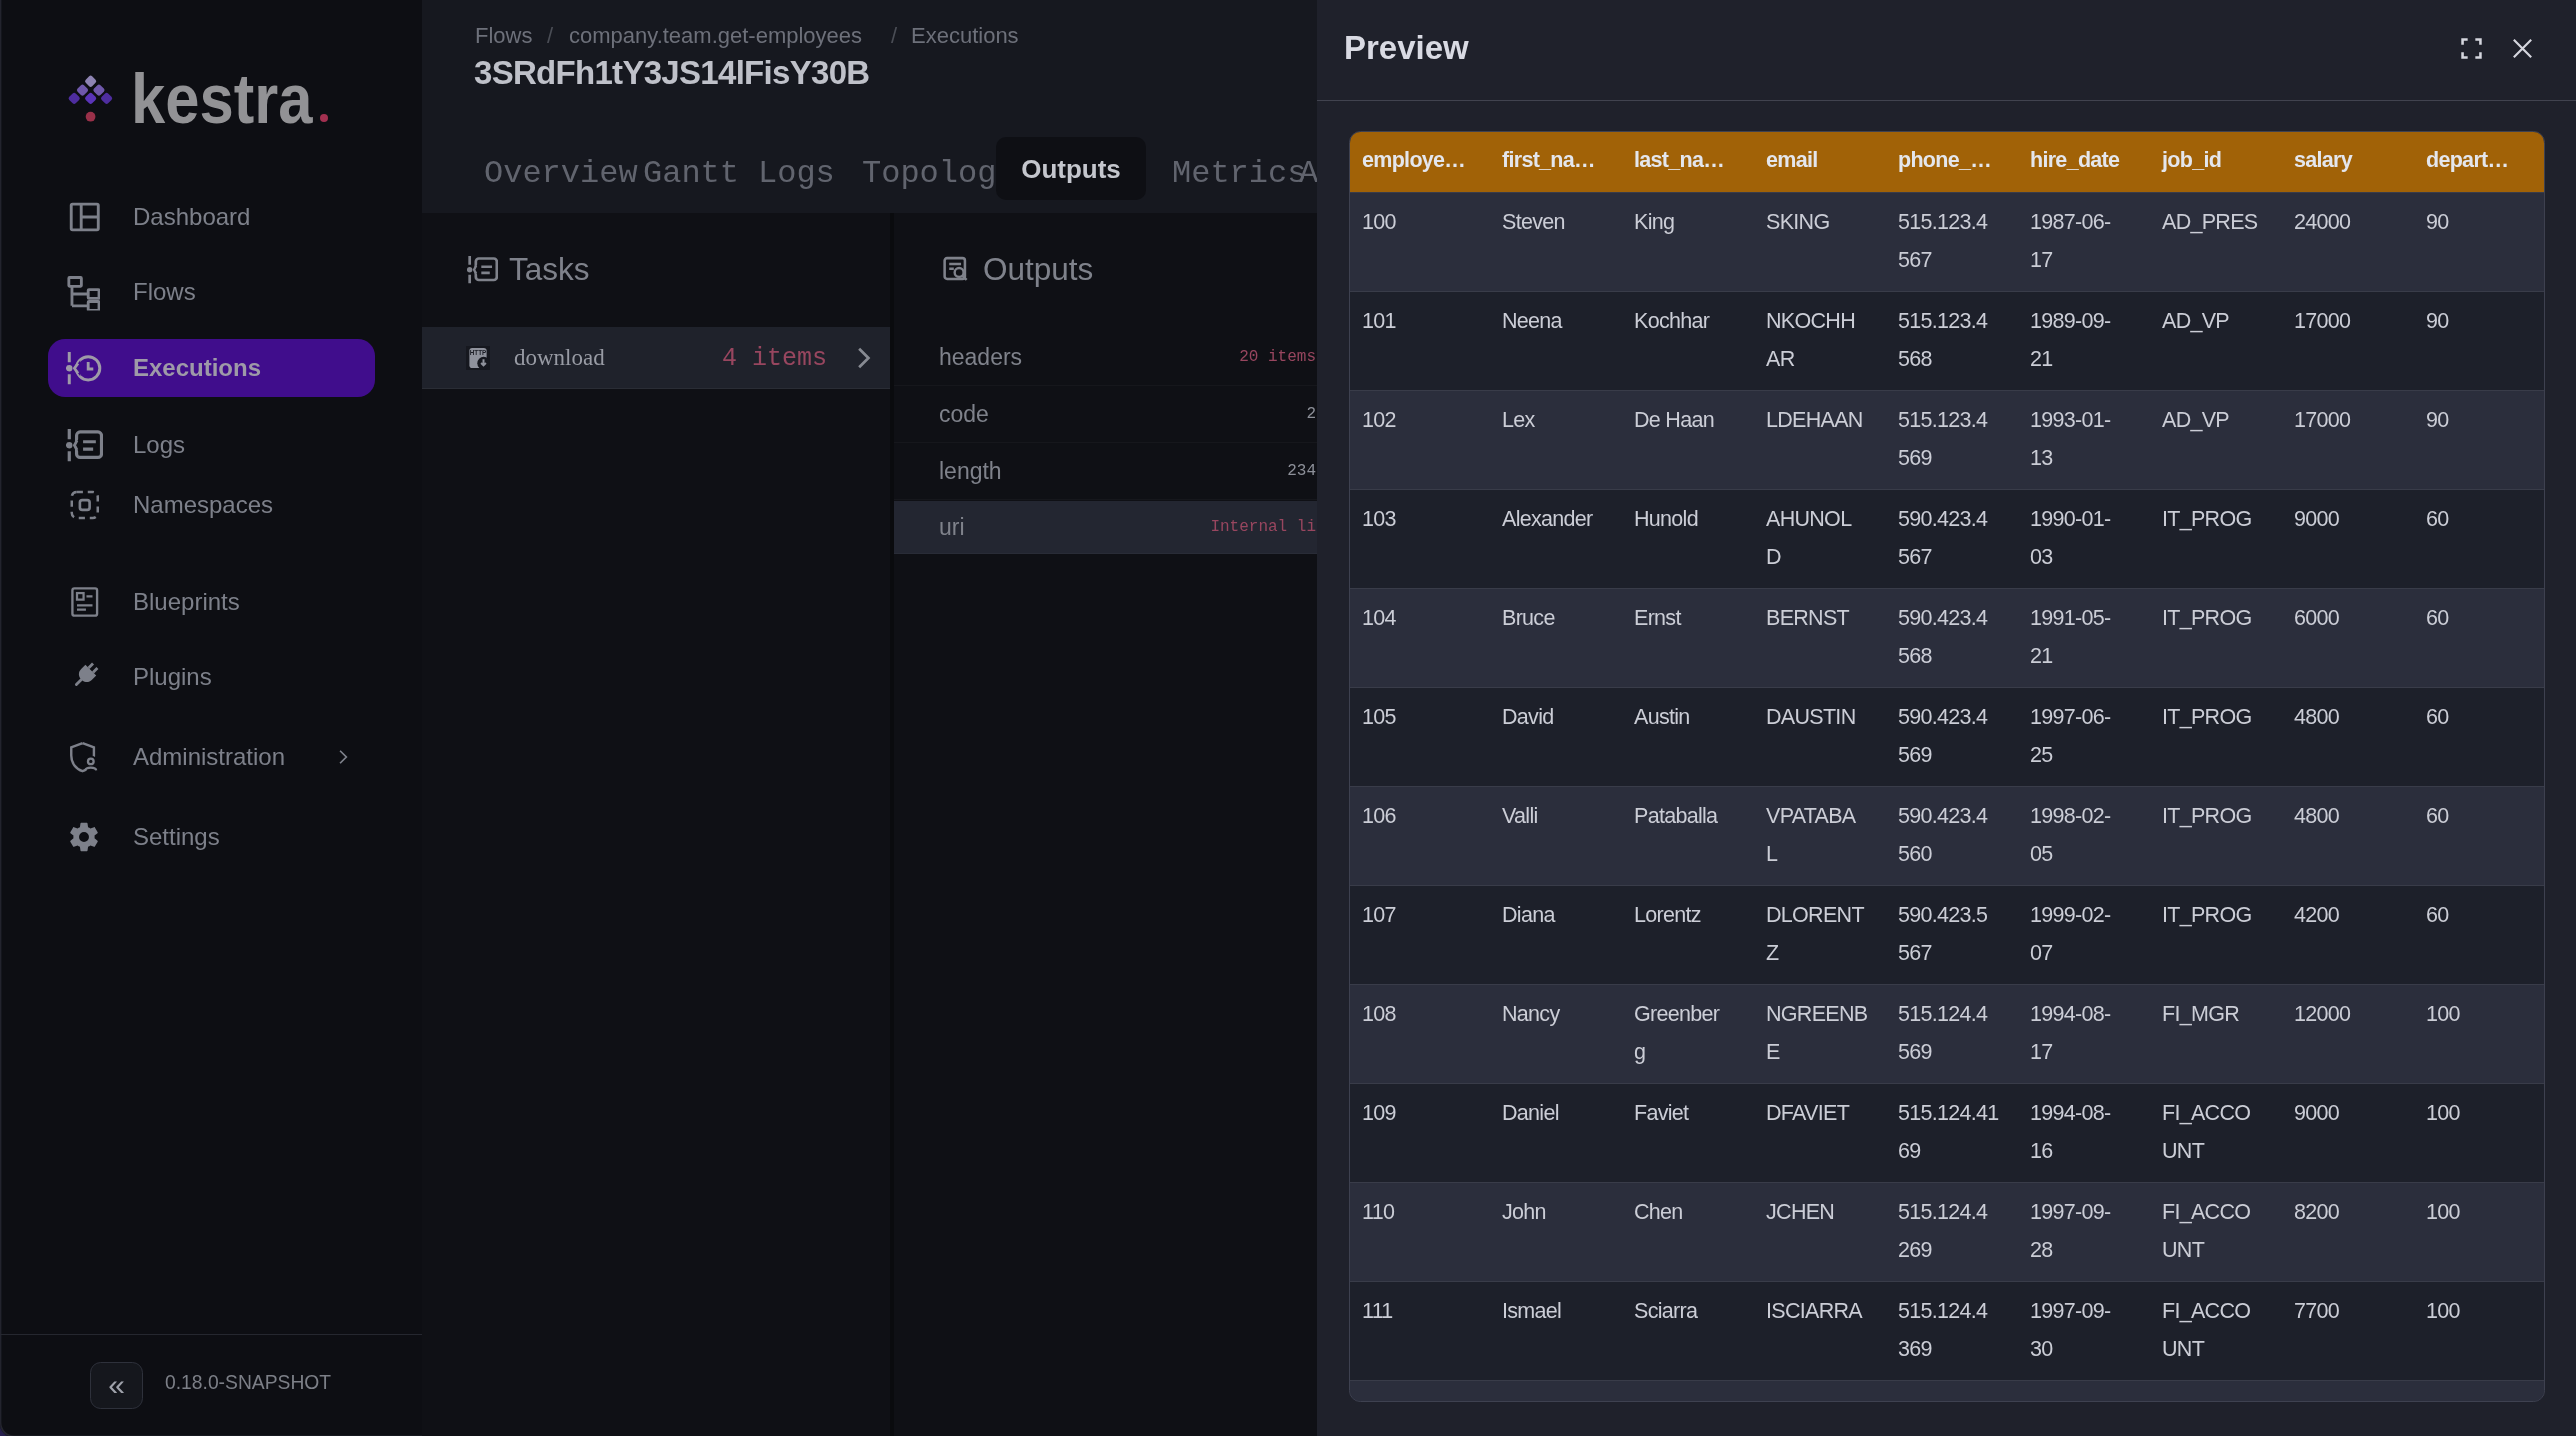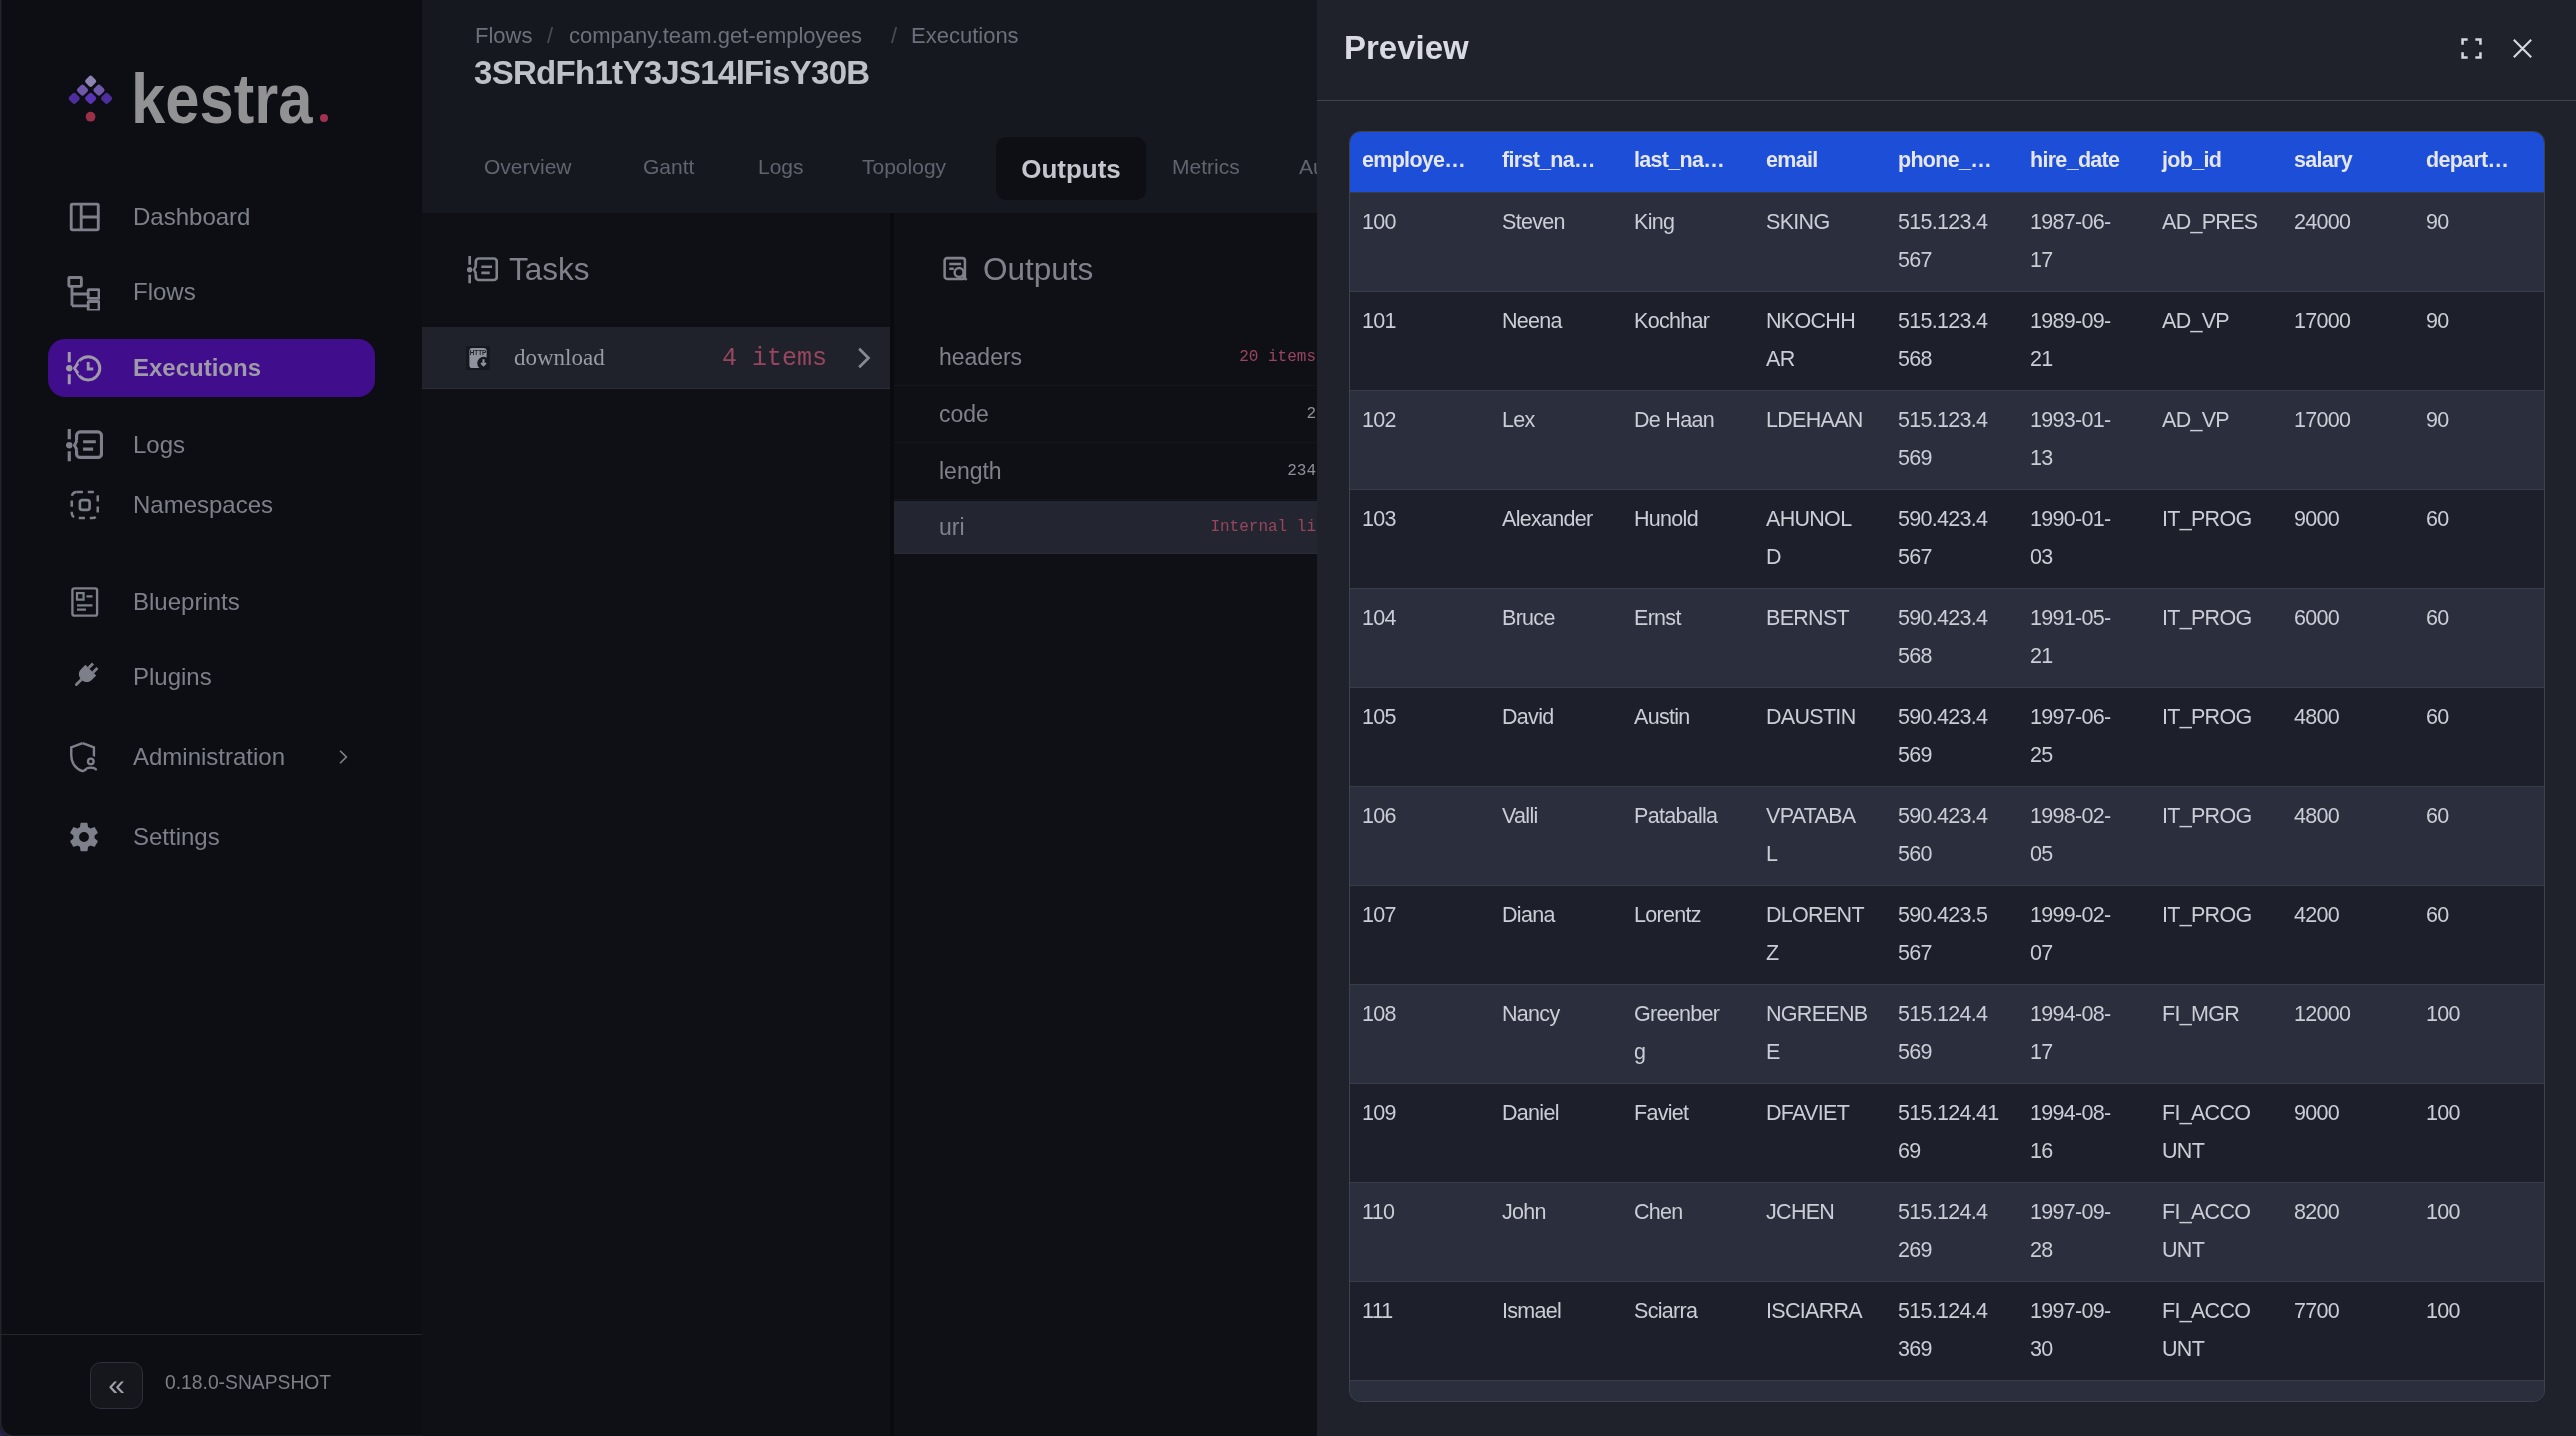--- a/index.html
+++ b/index.html
@@ -24,21 +24,21 @@
   #collapse-btn { position:absolute; left:90px; top:1362px; width:53px; height:47px;
     background:#15171d; border:1.4px solid #2e313b; border-radius:10.7px;
     color:#9fa2ab; font-size:30px; text-align:center; line-height:43px; }
   #version { position:absolute; left:165px; top:1372px; font-size:19.3px; color:#7c7f87; }
 
   
   #main { position:absolute; left:422px; top:0; width:2154px; height:1437px; background:#16181f; }
   #breadcrumb { position:absolute; left:53px; top:23px; font-size:22px; color:#6d707a; white-space:nowrap; }
   #exec-title { position:absolute; left:52px; top:54px; font-size:33px; font-weight:bold;
     color:#bfc1c9; letter-spacing:-0.7px; }
-  .tab { position:absolute; top:155px; font-size:21px; color:#61646e; }
+  .tab { position:absolute; top:155px; font-size:32px; color:#61646e;font-family:Liberation Mono, monospace; }
   #tab-pill { position:absolute; left:574px; top:137px; width:150px; height:63px; background:#0e0f14; border-radius:10px; }
   #tab-outputs { position:absolute; left:574px; top:154px; width:150px; text-align:center;
     font-size:26px; font-weight:bold; color:#c4c6cd; }
   #panels { position:absolute; left:0; top:213px; width:2154px; height:1224px; background:#0f1015; }
   #panel-gap { position:absolute; left:468px; top:0; width:3.6px; height:1224px; background:#0a0b0e; }
 
   .ptitle { position:absolute; top:43px; height:26px; color:#7f828b; }
   .ptitle svg { position:absolute; top:-0.7px; left:0; }
   .ptitle .pt-label { position:absolute; top:50%; transform:translateY(-50%); font-size:31.5px; }
 
@@ -55,21 +55,21 @@
   
   #drawer { position:absolute; left:1317px; top:0; width:1259px; height:1437px; background:#1f212b; }
   #drawer-title { position:absolute; left:27px; top:29px; font-size:33px; font-weight:bold; color:#d9dae3; }
   #drawer-divider { position:absolute; left:0; top:100px; width:1259px; height:1.4px; background:#41434f; }
   #tbl-wrap { position:absolute; left:32px; top:131px; width:1196px; height:1271px;
     border:1.4px solid #3e4150; border-radius:11.4px; overflow:hidden; background:#2b2e3c; }
   table { border-collapse:collapse; table-layout:fixed; width:1193px; }
   
   th, td { text-align:left; vertical-align:top; padding:0 12px 0 12px;
     font-size:21.5px; letter-spacing:-0.7px; overflow:visible; white-space:nowrap; }
-  thead tr { height:60px; background:#1d4ed8; }
+  thead tr { height:60px; background:#a16207; }
   th { color:#e4e6ec; font-weight:bold; padding-top:15.7px; }
   tbody tr { height:99px; border-top:1.4px solid #393c49;margin-left:44px; }
   td { color:#cbcdd6; line-height:38px; padding-top:10px; }
   tr.lt { background:#2b2e3c; }
   tr.dk { background:#1d202a; }
 </style>
 </head>
 <body>
 <div id="stage">
   <div id="main">

